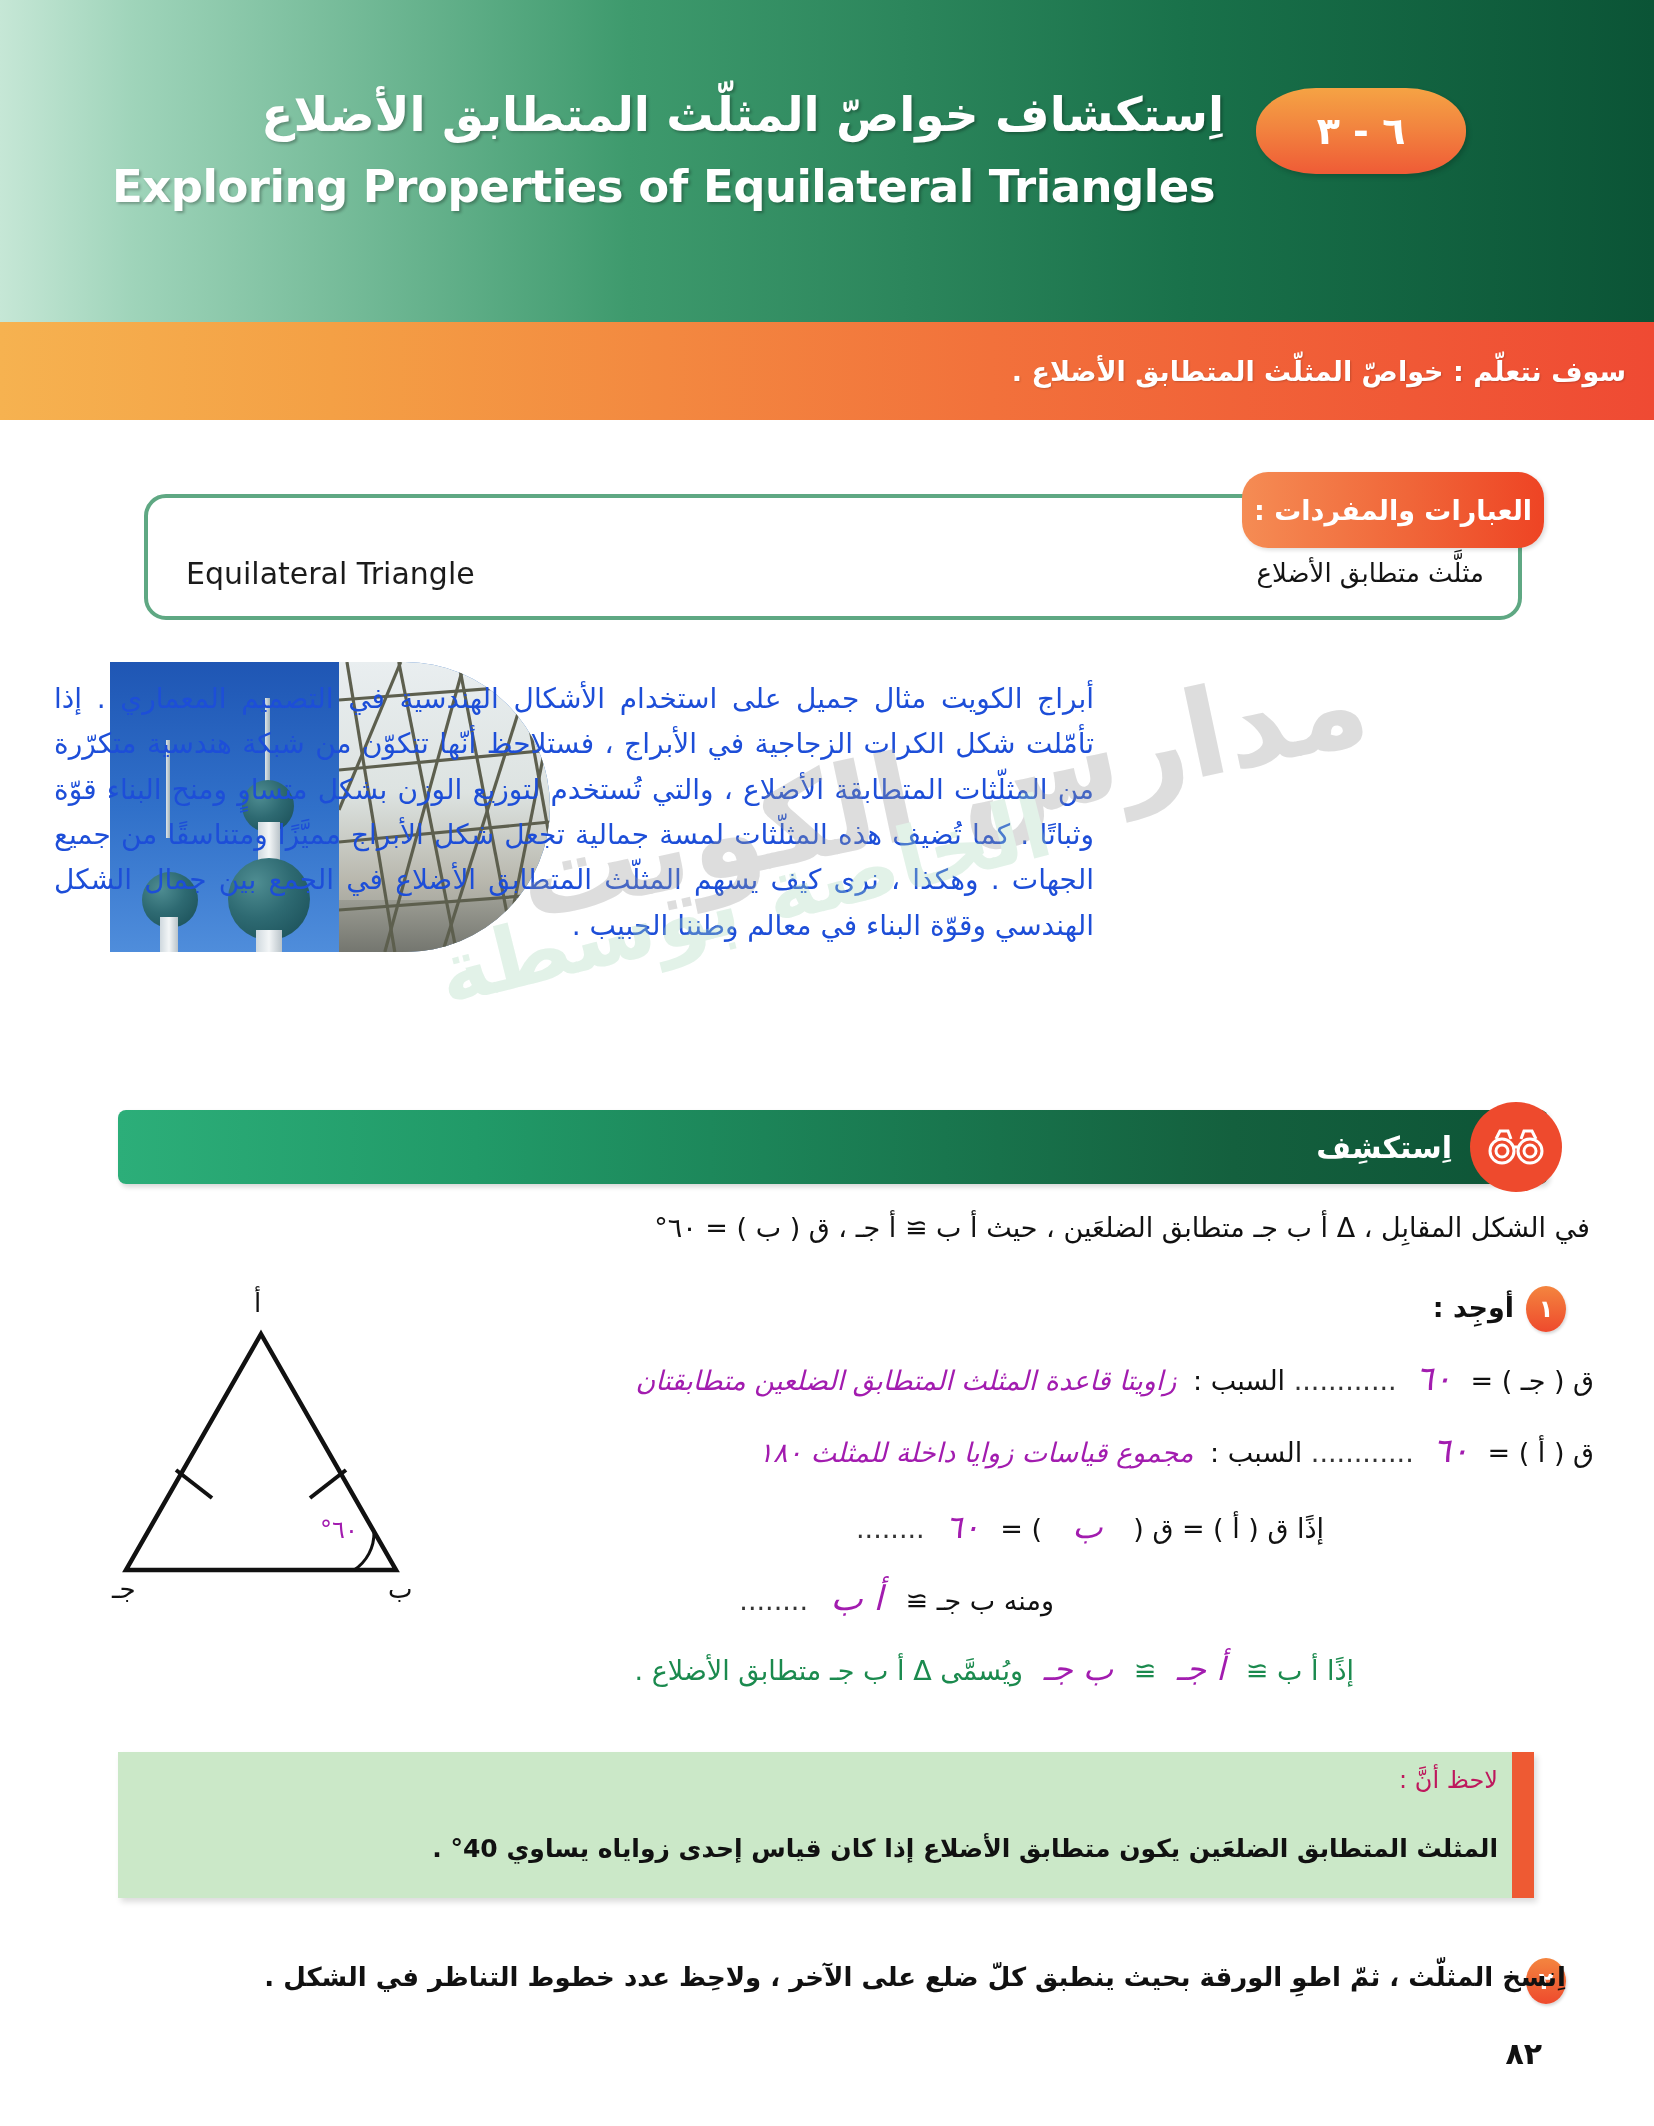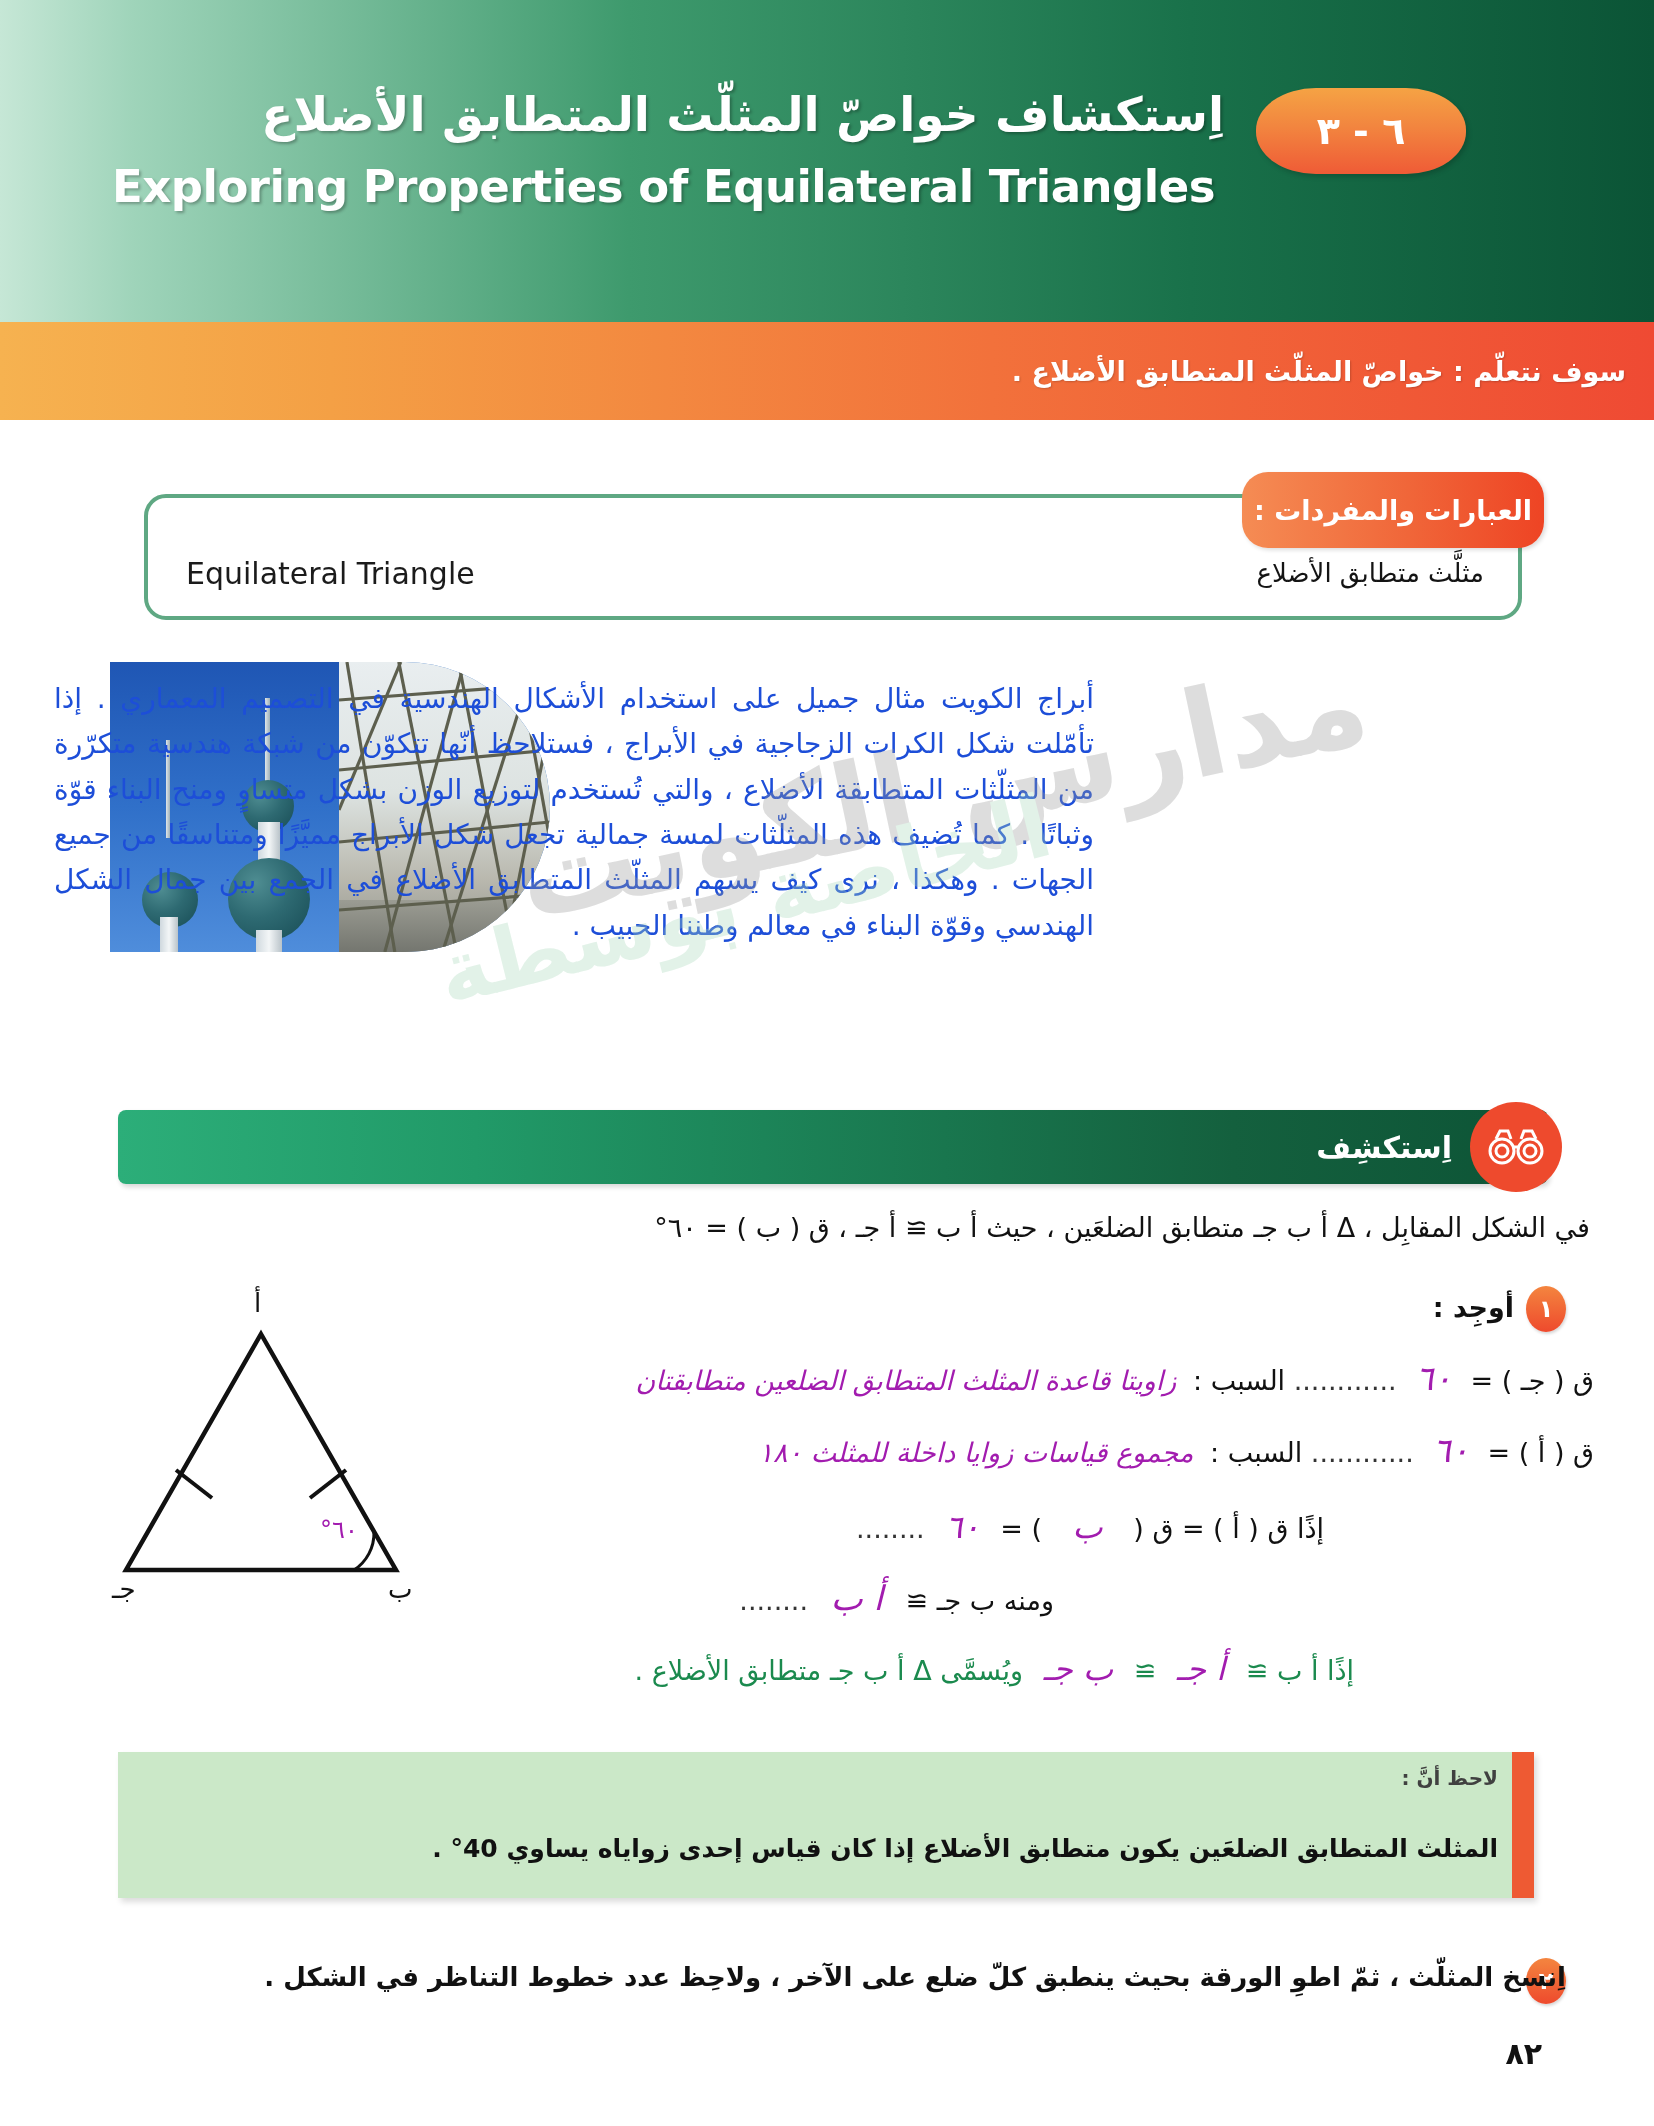--- a/index.html
+++ b/index.html
@@ -305,21 +305,21 @@
     position: absolute;
     right: -0px;
     top: 0;
     width: 22px;
     height: 146px;
     background: #ee5a33;
   }
   .note-title {
     position: absolute;
     right: 36px; top: 14px;
-    font-size: 20px; font-weight: bold; color: #404040;
+    font-size: 24px; font-weight: normal; color: #be185d;
   }
   .note-text {
     position: absolute;
     right: 36px; top: 82px;
     font-size: 25px; font-weight: bold; color: #111;
     white-space: nowrap;
   }
 
   
   .item2 {

